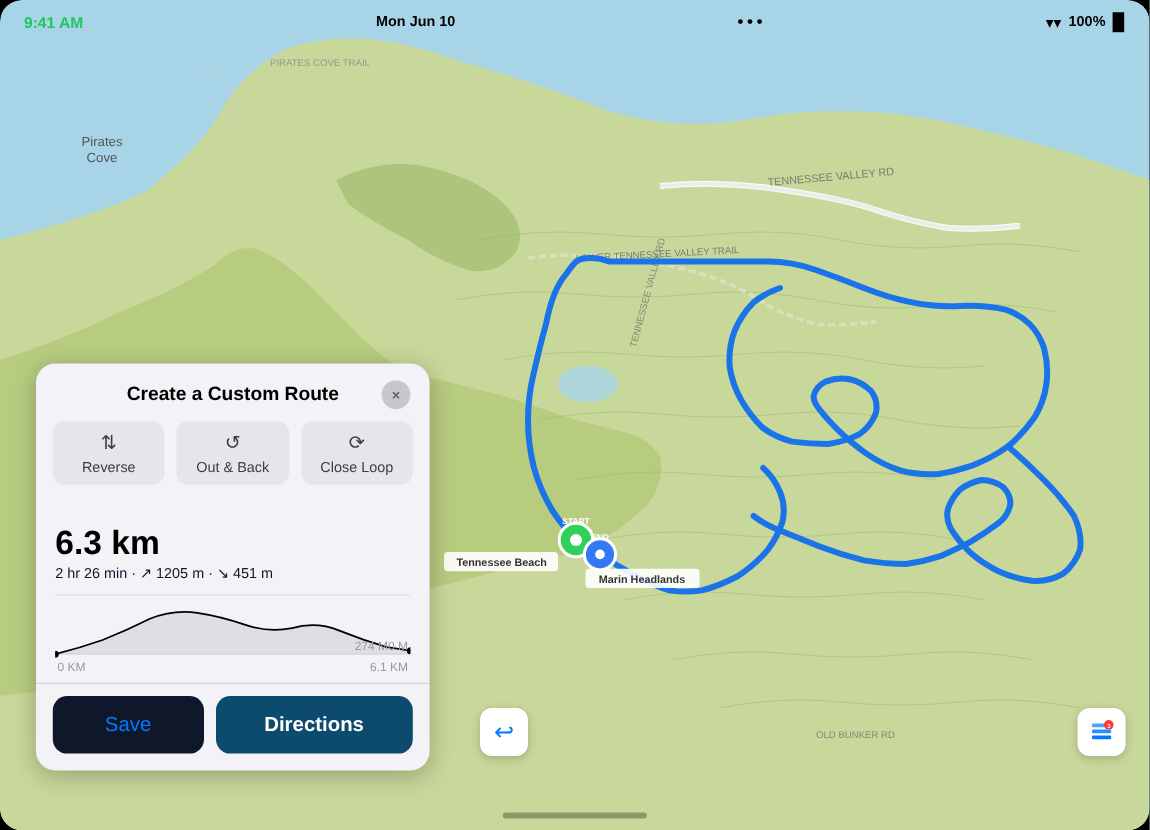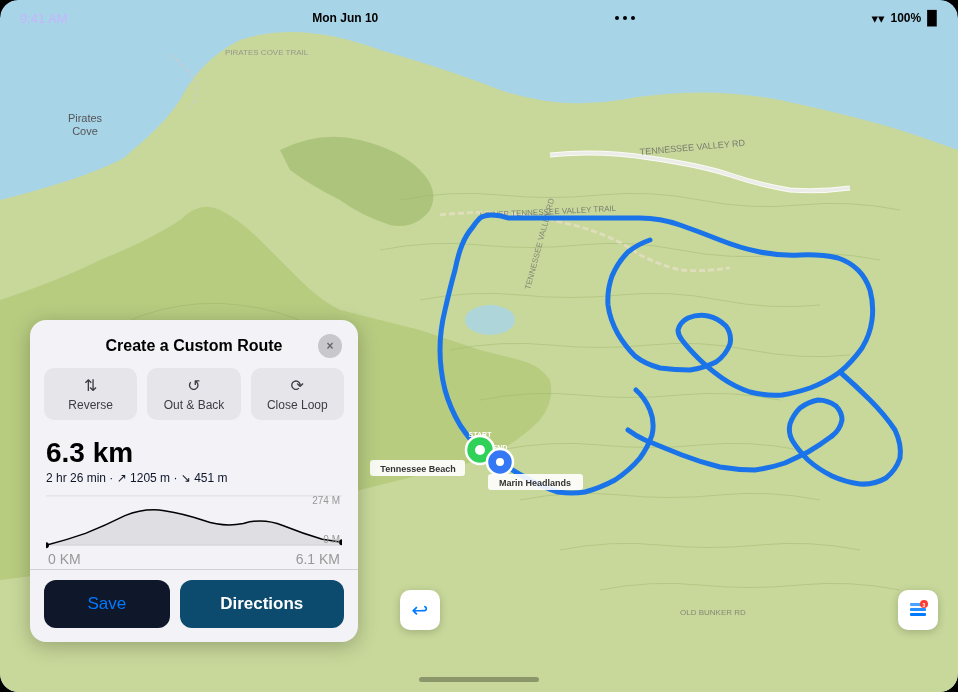--- a/index.html
+++ b/index.html
@@ -30,22 +30,22 @@
       height: 36px;
       display: flex;
       align-items: center;
       justify-content: space-between;
       padding: 8px 20px;
       z-index: 100;
       background: transparent;
     }
     .status-bar-time {
       font-size: 13px;
-      font-weight: 400;
-      color: #c4b5fd;
+      font-weight: 700;
+      color: #22c55e;
     }
     .status-bar-center {
       display: flex;
       gap: 4px;
       align-items: center;
     }
     .status-dot {
       width: 4px;
       height: 4px;
       background: #000;
@@ -161,20 +161,21 @@
 
     .route-action-btn .btn-label {
       font-size: 12px;
       color: #3c3c43;
       font-weight: 500;
     }
 
     
     .route-stats {
       padding: 6px 16px 4px;
+      margin-top: 16px;
     }
 
     .route-distance {
       font-size: 28px;
       font-weight: 700;
       color: #000;
       line-height: 1.1;
     }
 
     .route-sub-stats {
@@ -192,21 +193,21 @@
       padding: 6px 16px 8px;
       height: 80px;
     }
 
     .elevation-y-labels {
       position: absolute;
       right: 18px;
       top: 6px;
       bottom: 24px;
       display: flex;
-      flex-direction: column;
+      flex-direction: row;
       justify-content: space-between;
       align-items: flex-end;
     }
 
     .elevation-y-label {
       font-size: 10px;
       color: #999;
     }
 
     .elevation-chart-svg {
@@ -215,21 +216,21 @@
       display: block;
     }
 
     .elevation-x-labels {
       display: flex;
       justify-content: space-between;
       padding: 0 2px;
     }
 
     .elevation-x-label {
-      font-size: 14px;
+      font-size: 10px;
       color: #999;
     }
 
     
     .route-bottom-buttons {
       display: flex;
       gap: 10px;
       padding: 10px 14px 14px;
       border-top: 1px solid #d1d1d6;
     }

